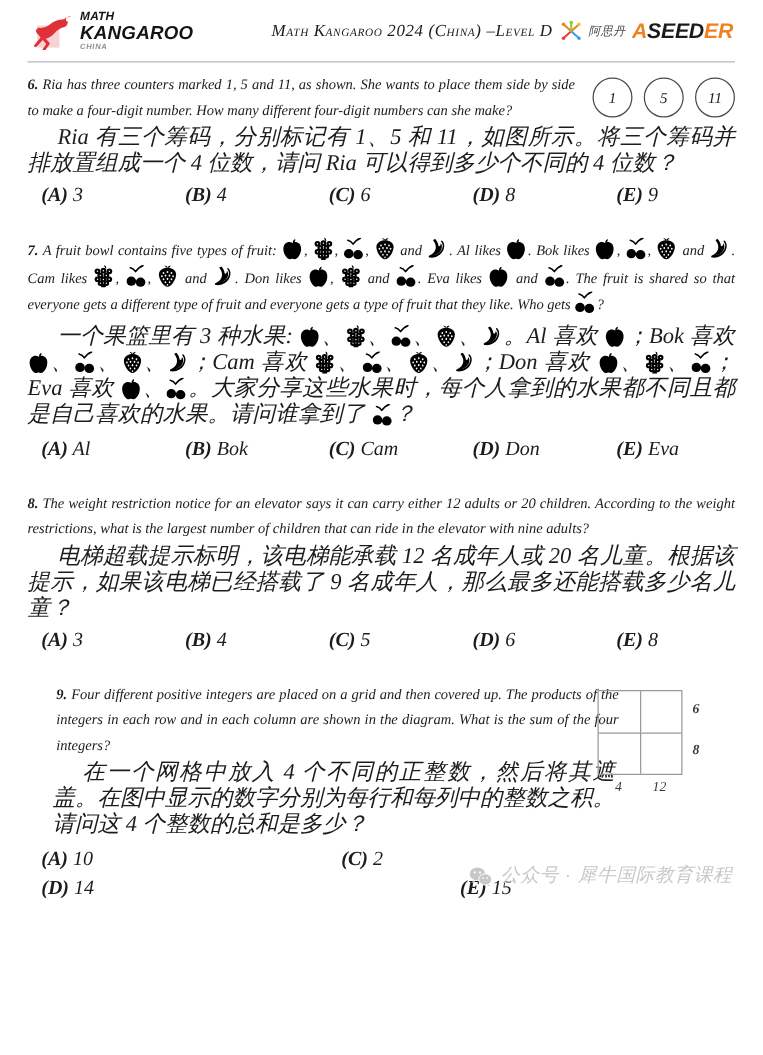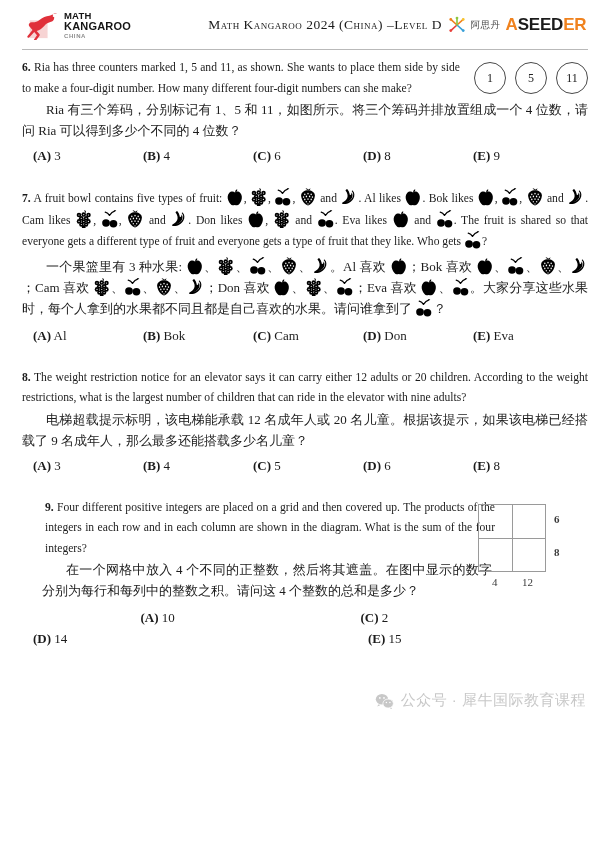--- a/index.html
+++ b/index.html
@@ -4,38 +4,38 @@
 <style>
   html,body{margin:0;padding:0;}
   body{
     width:610px;height:844px;
     background:#ffffff;
     font-family:"Liberation Serif", serif;
     color:#1c1c1c;
     position:relative;
     overflow:hidden;
   }
-  .page{position:relative;width:610px;height:726px;}
+  .page{position:relative;width:610px;height:726px;font-style:italic;}
 
   
   .header{
     position:relative;
     height:50px;
     display:flex;align-items:center;
     padding:0 18px 0 22px;
   }
   .header:after{
     content:"";position:absolute;left:22px;right:22px;bottom:0;
     height:1px;background:#b9b9b9;
   }
   .logo-left{display:flex;align-items:center;gap:4px;width:150px;}
   .kangaroo-mark{width:38px;height:30px;position:relative;flex:0 0 auto;}
   .logo-words{line-height:1.0;}
   .logo-words .l1{font-family:"Liberation Sans",sans-serif;font-weight:bold;font-size:9.5px;letter-spacing:.2px;color:#141414;display:block;}
-  .logo-words .l2{font-family:"Liberation Sans",sans-serif;font-weight:bold;font-size:11px;letter-spacing:.2px;color:#141414;display:block;text-align:center;}
+  .logo-words .l2{font-family:"Liberation Sans",sans-serif;font-weight:bold;font-size:15px;letter-spacing:.2px;color:#141414;display:block;text-align:center;}
   .logo-words .l3{font-family:"Liberation Sans",sans-serif;font-weight:bold;font-size:6px;letter-spacing:.6px;color:#8d8d8d;display:block;margin-top:1px;}
 
   .doc-title{
     flex:1;text-align:right;
     font-family:"Liberation Serif",serif;
     font-size:13.5px;
     font-variant:small-caps;
     letter-spacing:.5px;
     color:#1a1a1a;
     white-space:nowrap;
@@ -49,25 +49,25 @@
 
   
   .content{padding:8px 22px 0 22px;}
   .q{position:relative;margin-bottom:2px;}
   .qnum{font-weight:bold;}
   .en{
     font-size:11.6px;line-height:20.5px;text-align:justify;
     text-justify:inter-word;
   }
   .cn{
-    font-size:13px;line-height:21px;text-align:justify;
+    font-size:18px;line-height:21px;text-align:justify;
     text-indent:24px;
   }
 
-  .choices{display:flex;margin-top:7px;font-size:13px;}
+  .choices{display:flex;margin-top:7px;font-size:16px;gap:20px;}
   .choice{width:110px;}
   .choice .lt{font-weight:bold;}
   .gap-md{height:22px;}
 
   
   .counters{
     position:absolute;right:0;top:4px;
     display:flex;gap:9px;
   }
   .counter{
@@ -439,21 +439,21 @@
       <div class="en" style="width:450px;margin-left:23px;">
         <span class="qnum">9.</span>
         <span>Four different positive integers are placed on a grid and then covered up. The</span>
         <span>products of the integers in each row and in each column are shown in the diagram.</span>
         <span>What is the sum of the four integers?</span>
       </div>
       <div class="cn" style="width:450px;margin-left:20px;">
         <span>在一个网格中放入 4 个不同的正整数，然后将其遮盖。在图中显示的数字分</span><span>别为每行和每列中的整数之积。请问这 4 个整数的总和是多少？</span>
       </div>
 
-      <div class="choices" style="padding-left:11px;margin-top:9px;justify-content:center;">
+      <div class="choices" style="padding-left:11px;margin-top:9px;">
         <span class="choice" style="width:220px;"><span class="lt">(A)</span> <span>10</span></span>
         <span class="choice" style="width:120px;"><span class="lt">(C)</span> <span>2</span></span>
       </div>
       <div class="choices" style="padding-left:11px;margin-top:5px;justify-content:space-between;">
         <span class="choice" style="width:220px;"><span class="lt">(D)</span> <span>14</span></span>
         <span class="choice" style="width:220px;"><span class="lt">(E)</span> <span>15</span></span>
       </div>
     </div>
 
   </div>

